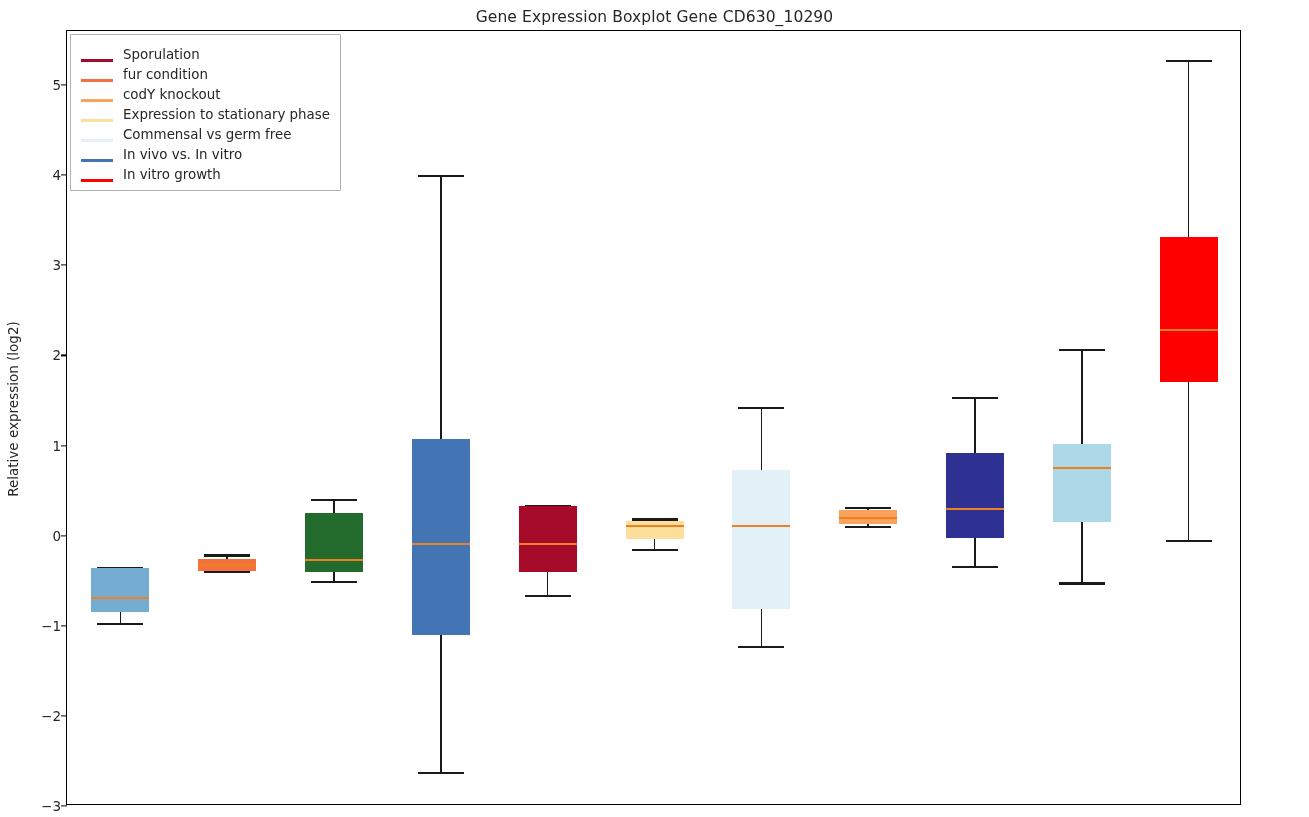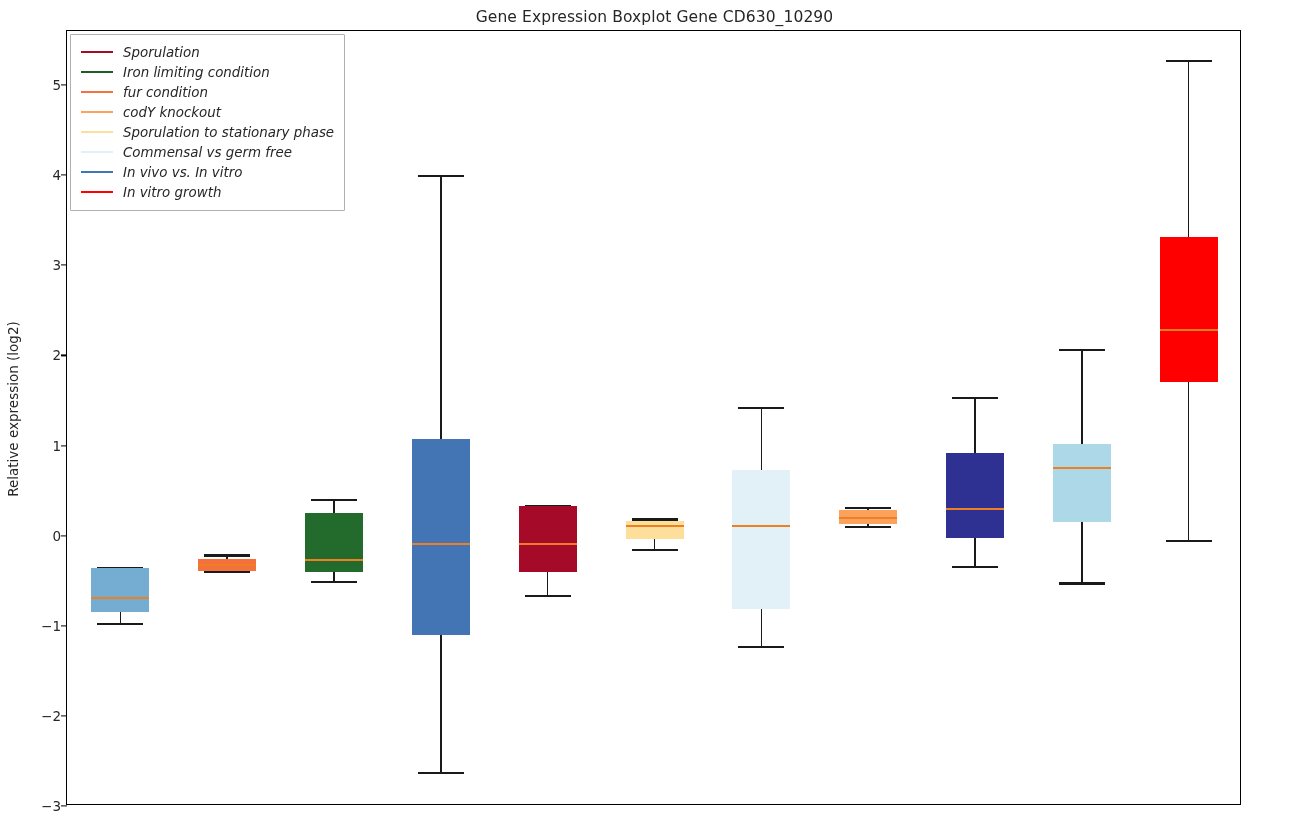--- a/index.html
+++ b/index.html
@@ -33,21 +33,21 @@
   .median{position:absolute;height:2.2px;background:#ef7f23;}
   .whisker-line{position:absolute;width:1.6px;background:#1a1a1a;}
   .whisker-cap{position:absolute;height:2.2px;background:#1a1a1a;}
 
   
   #legend{
     position:absolute;left:70px;top:34px;
     background:#ffffff;border:1px solid #b0b0b0;border-radius:1px;
     padding:7px 10px 8px 10px;z-index:5;
   }
-  .legend-row{display:flex;align-items:center;height:20px;font-style:italic;}
+  .legend-row{display:flex;align-items:flex-end;height:20px;}
   .legend-swatch{width:32px;height:2.6px;margin-right:10px;flex:0 0 auto;}
   .legend-label{font-size:13.4px;color:#262626;white-space:nowrap;}
 </style>
 </head>
 <body>
 
 <div id="figure">
 
   <div id="chart-title">Gene Expression Boxplot Gene CD630_10290</div>
 
@@ -165,34 +165,30 @@
         </div>
       </div>
   </div>
 
   <div id="legend">
       <div class="legend-row">
         <div class="legend-swatch" style="background: rgb(165, 11, 40);"></div>
         <div class="legend-label">Sporulation</div>
       </div>
       <div class="legend-row">
-        <div class="legend-swatch" style="background: rgb(27, 94, 32);"></div>
-        <div class="legend-label">Iron limiting condition</div>
-      </div>
-      <div class="legend-row">
         <div class="legend-swatch" style="background: rgb(244, 112, 60);"></div>
         <div class="legend-label">fur condition</div>
       </div>
       <div class="legend-row">
         <div class="legend-swatch" style="background: rgb(251, 163, 92);"></div>
         <div class="legend-label">codY knockout</div>
       </div>
       <div class="legend-row">
         <div class="legend-swatch" style="background: rgb(254, 222, 155);"></div>
-        <div class="legend-label">Sporulation to stationary phase</div>
+        <div class="legend-label">Expression to stationary phase</div>
       </div>
       <div class="legend-row">
         <div class="legend-swatch" style="background: rgb(226, 241, 248);"></div>
         <div class="legend-label">Commensal vs germ free</div>
       </div>
       <div class="legend-row">
         <div class="legend-swatch" style="background: rgb(67, 117, 181);"></div>
         <div class="legend-label">In vivo vs. In vitro</div>
       </div>
       <div class="legend-row">

